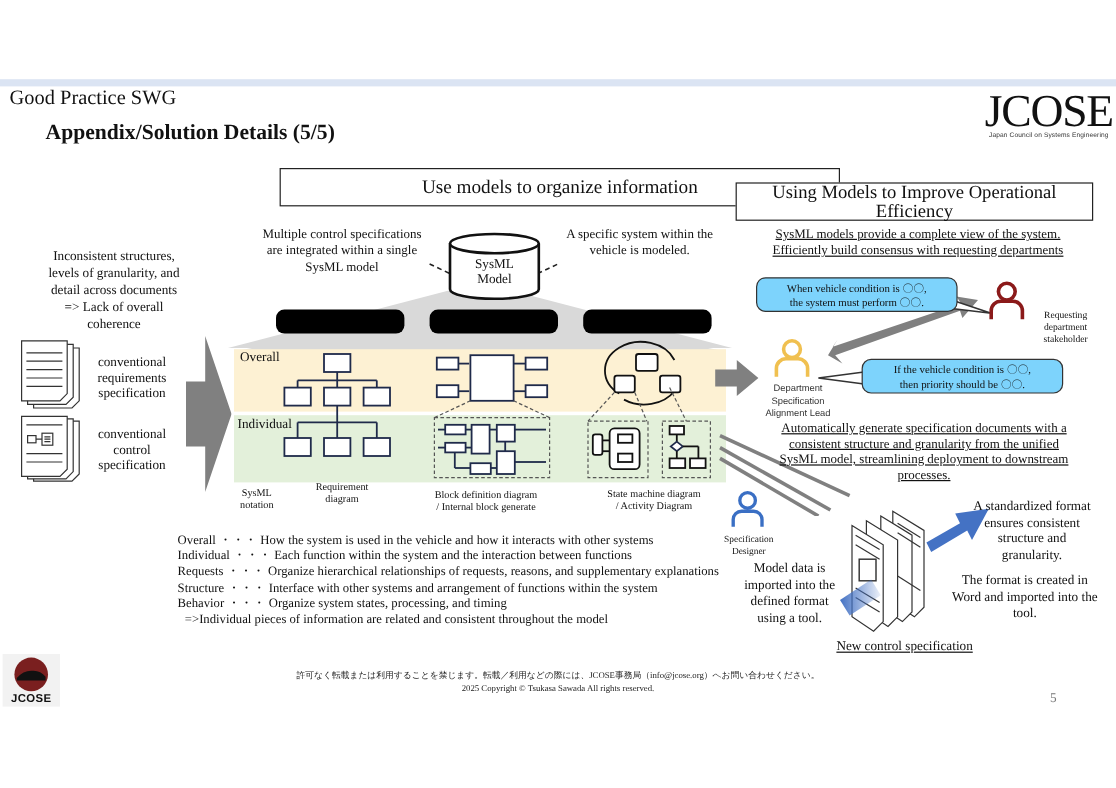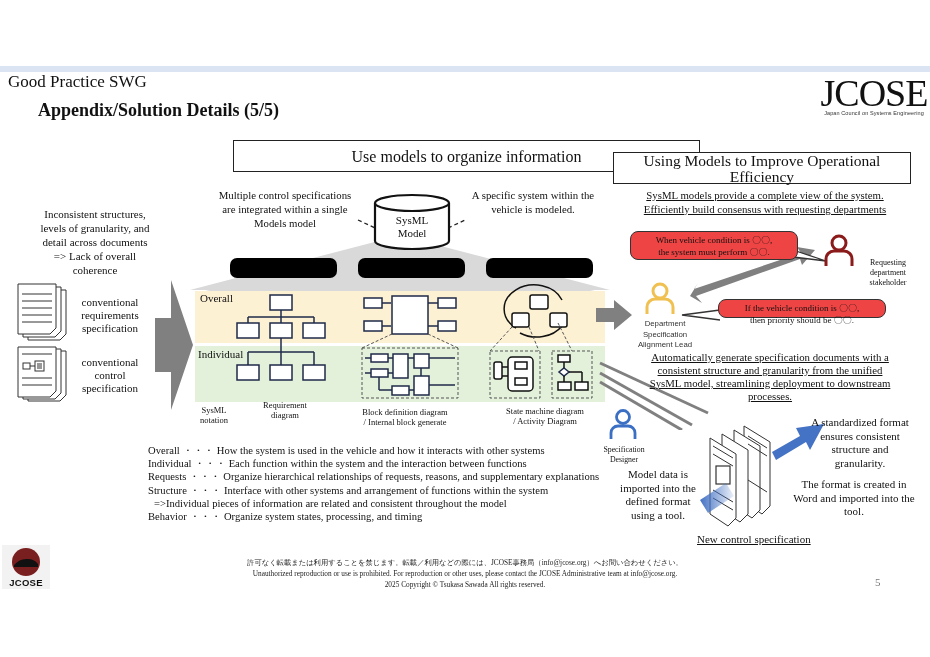--- a/index.html
+++ b/index.html
@@ -19,21 +19,21 @@
 
   .center-text { text-align: center; font-size: 11px; line-height: 14px; }
   .lft-desc { left: 20px; top: 207px; width: 150px; }
   .doc-label { font-size: 11px; line-height: 13px; text-align: center; width: 80px; }
 
   .cap-small { font-size: 8.5px; text-align: center; line-height: 10px; }
 
   .bullets { left: 148px; top: 444px; font-size: 10.6px; line-height: 13.2px; white-space: nowrap; }
 
   .u { text-decoration: underline; }
-  .bubble { border: 1.3px solid #333; border-radius: 8px; background: #ef4444; font-size: 9px; line-height: 12px; text-align: center; }
+  .bubble { border: 1.3px solid #333; border-radius: 8px; background: #7dd3fc; font-size: 9px; line-height: 12px; text-align: center; }
   .sans { font-family: "Liberation Sans", "DejaVu Sans", sans-serif; }
 
   .footer { left: 230px; top: 557px; width: 470px; text-align: center; font-size: 7.3px; line-height: 11px; color: #222; }
   .page-num { left: 875px; top: 576px; font-size: 11px; color: #777; }
   .foot-logo { left: 2px; top: 545px; width: 48px; height: 44px; }
 </style>
 </head>
 <body>
 
 <div class="abs top-stripe"></div>
@@ -102,21 +102,21 @@
   <div>specification</div>
 </div>
 
 <svg class="abs" style="left:155px;top:280px" width="38" height="130">
   <polygon points="0,38 16,38 16,0 38,65 16,130 16,92 0,92" fill="#808080"></polygon>
 </svg>
 
 <div class="abs center-text" style="left:205px;top:188px;width:160px;font-size:10.8px">
   <div>Multiple control specifications</div>
   <div>are integrated within a single</div>
-  <div>Models model</div>
+  <div>SysML model</div>
 </div>
 <div class="abs center-text" style="left:458px;top:188px;width:150px;font-size:10.8px">
   <div>A specific system within the</div>
   <div>vehicle is modeled.</div>
 </div>
 
 <svg class="abs" style="left:190px;top:190px" width="420" height="240">
 
   <polygon points="200,48 220,48 420,100 420,100 0,100" fill="#d9d9d9"></polygon>
 
@@ -247,22 +247,22 @@
 <div class="abs cap-small" style="left:490px;top:406px;width:110px">
   <div>State machine diagram</div>
   <div>/ Activity Diagram</div>
 </div>
 
 <div class="abs bullets">
   <div><span>Overall</span><span> ・・・ </span><span>How the system is used in the vehicle and how it interacts with other systems</span></div>
   <div><span>Individual</span><span> ・・・ </span><span>Each function within the system and the interaction between functions</span></div>
   <div><span>Requests</span><span> ・・・ </span><span>Organize hierarchical relationships of requests, reasons, and supplementary explanations</span></div>
   <div><span>Structure</span><span> ・・・ </span><span>Interface with other systems and arrangement of functions within the system</span></div>
+  <div><span>Behavior</span><span> ・・・ </span><span>Organize system states, processing, and timing</span></div>
   <div style="padding-left:6px">=&gt;Individual pieces of information are related and consistent throughout the model</div>
-  <div><span>Behavior</span><span> ・・・ </span><span>Organize system states, processing, and timing</span></div>
 </div>
 
 <div class="abs center-text u" style="left:625px;top:188px;width:280px;font-size:10.8px">
   <div>SysML models provide a complete view of the system.</div>
   <div>Efficiently build consensus with requesting departments</div>
 </div>
 
 <svg class="abs" style="left:590px;top:230px" width="340" height="200">
 
   <polygon points="100,66 108,53 104,59 211,23 207,17 225,20 212,35 210,29 106,66 112,73" fill="#808080"></polygon>
@@ -300,21 +300,21 @@
 </svg>
 <div class="abs sans" style="left:630px;top:319px;font-size:7.8px;line-height:10.5px;text-align:center;width:70px;color:#333">
   <div>Department</div>
   <div>Specification</div>
   <div>Alignment Lead</div>
 </div>
 
 <svg class="abs" style="left:680px;top:300px" width="60" height="30">
   <path d="M40 10 L2 15 L40 20" fill="#fff" stroke="#333" stroke-width="1.3"></path>
 </svg>
-<div class="abs bubble" style="left:718px;top:299px;width:168px;height:19px;padding-top:2px">
+<div class="abs bubble" style="left:718px;top:299px;width:168px;height:29px;padding-top:2px">
   <div>If the vehicle condition is 〇〇,</div>
   <div>then priority should be 〇〇.</div>
 </div>
 
 <div class="abs center-text u" style="left:640px;top:351px;width:260px;font-size:10.8px;line-height:13px">
   <div>Automatically generate specification documents with a</div>
   <div>consistent structure and granularity from the unified</div>
   <div>SysML model, streamlining deployment to downstream</div>
   <div>processes.</div>
 </div>
@@ -377,16 +377,15 @@
 
 <svg class="abs foot-logo" viewBox="0 0 48 44">
   <rect x="0" y="0" width="48" height="44" fill="#f2f2f2"></rect>
   <circle cx="24" cy="17" r="14" fill="#7a1f1f"></circle>
   <path d="M12 20 q6 -7 14 -6 q6 0 10 5 v3 h-24 z" fill="#111"></path>
 </svg>
 <div class="abs sans" style="left:4px;top:577px;font-size:9.5px;font-weight:bold;width:44px;text-align:center;letter-spacing:0.3px">JCOSE</div>
 
 <div class="abs footer">
   <div>許可なく転載または利用することを禁じます。転載／利用などの際には、JCOSE事務局（info@jcose.org）へお問い合わせください。</div>
-  <div>Unauthorized reproduction or use is prohibited.  For reproduction or other uses, please contact the JCOSE Administrative team at info@jcose.org.</div>
   <div>2025 Copyright © Tsukasa Sawada All rights reserved.</div>
 </div>
 <div class="abs page-num">5</div>
 
 </body></html>

